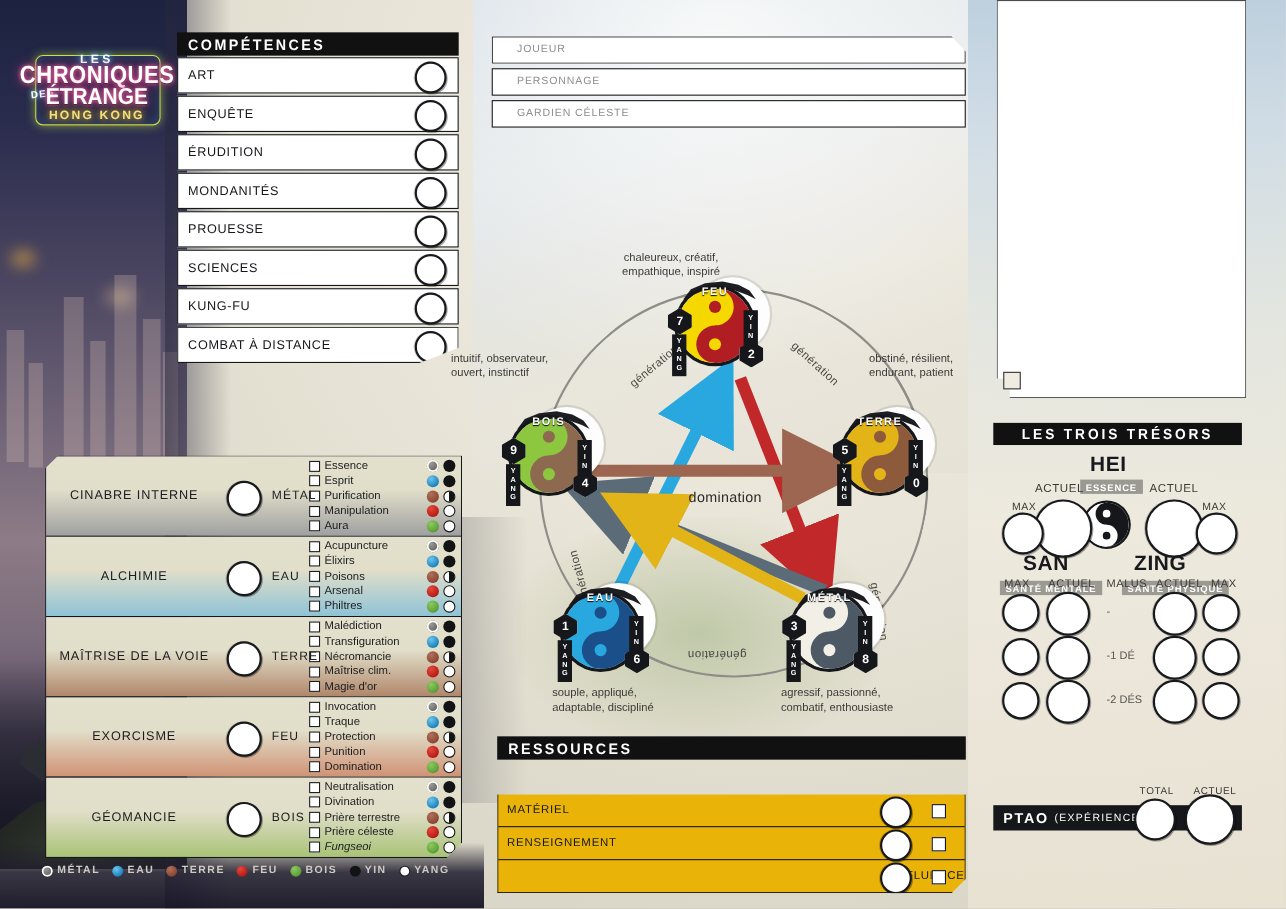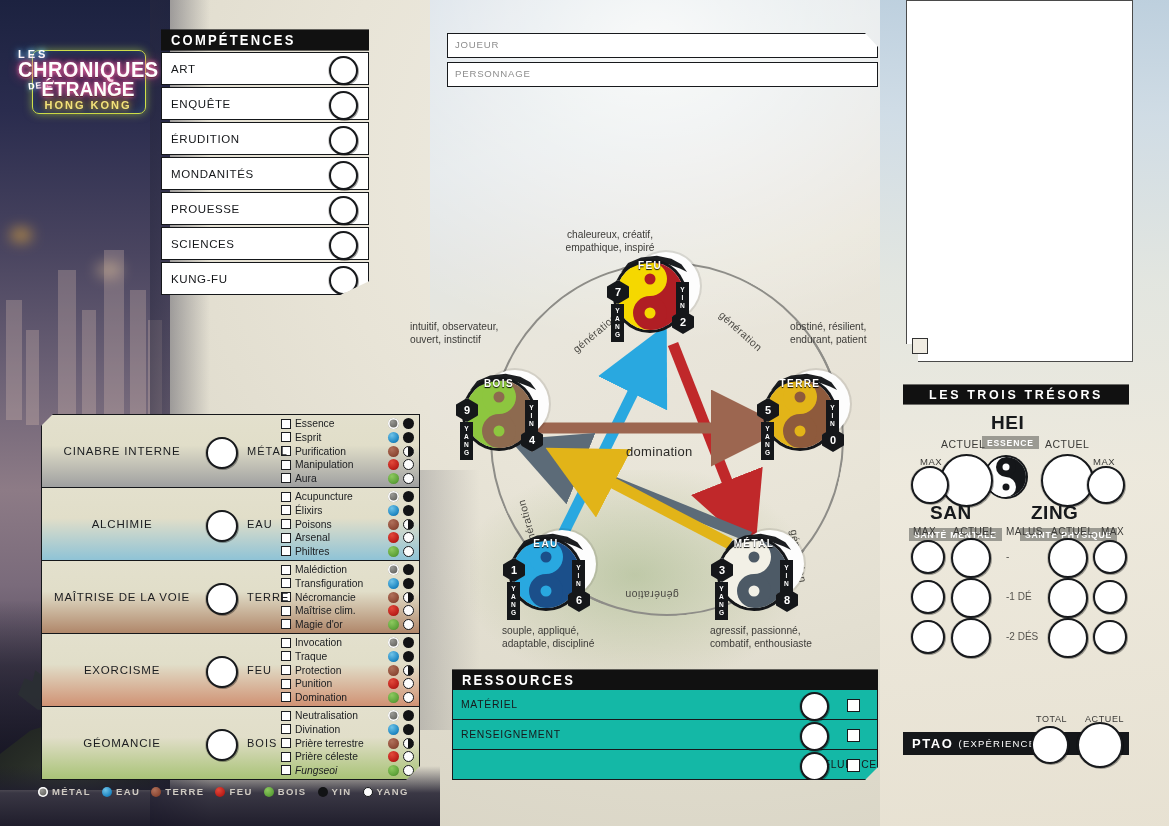--- a/index.html
+++ b/index.html
@@ -74,21 +74,21 @@
   }
   
   .logo{position:absolute;left:18px;top:28px;width:140px;height:92px;}
   .logo-frame{
     position:absolute;left:14px;top:22px;width:112px;height:62px;
     border:1.5px solid #cfe04a;border-radius:7px;
     box-shadow:0 0 9px rgba(190,230,70,.55), inset 0 0 12px rgba(80,140,190,.35);
     background:rgba(24,30,58,.30);
   }
   .logo-les{
-    position:absolute;left:0;top:20px;width:140px;
+    position:absolute;left:0;top:20px;width:140px;text-align:center;
     font-family:"Liberation Sans",sans-serif;font-weight:bold;font-size:11px;
     letter-spacing:3px;color:#fff;text-shadow:0 0 5px #7fd0ff,0 0 9px #3a9fe0;
   }
   .logo-main{
     position:absolute;left:0;top:30px;width:140px;text-align:center;
     font-family:"Liberation Sans",sans-serif;font-weight:bold;font-size:20px;
     letter-spacing:.5px;color:#fff;
     text-shadow:0 0 4px #ff6fae,0 0 10px #e03f86,0 1px 0 #000;
     transform:scaleY(1.12);
   }
@@ -111,21 +111,21 @@
   }
   
   .hdr-bar{
     background:#111;color:#fff;font-weight:bold;
     font-family:"Liberation Sans",sans-serif;
     letter-spacing:2.2px;font-size:13px;
     display:flex;align-items:center;padding-left:10px;
     transform:scaleY(1.06);
   }
   
-  .comp{position:absolute;left:161px;top:30px;width:208px;}
+  .comp{position:absolute;left:161px;top:30px;width:256px;}
   .comp-hdr{height:20px;}
   .comp-list{margin-top:2px;}
   .comp-row{
     position:relative;height:31px;margin-bottom:2px;
     background:#fff;border:1.6px solid #15171a;
     display:flex;align-items:center;
   }
   .comp-row:last-child{
     clip-path:polygon(0 0,100% 0,100% 58%,86% 100%,0 100%);
   }
@@ -198,21 +198,21 @@
   .legend .li{display:flex;align-items:center;margin-right:11px;}
   .legend .li .el-ico,.legend .li .yy-ico{width:10px;height:10px;margin-right:4px;}
   
   .ident{position:absolute;left:447px;top:33px;width:431px;}
   .fld{
     position:relative;background:#fff;border:1.7px solid #17191c;
     height:23px;margin-bottom:4px;
   }
   .fld.first{clip-path:polygon(0 0,calc(100% - 13px) 0,100% 56%,100% 100%,0 100%);}
   .fld .ph{
-    position:absolute;left:7px;top:5px;font-size:9.6px;letter-spacing:.8px;color:#8d8d8d;
+    position:absolute;left:22px;top:5px;font-size:9.6px;letter-spacing:.8px;color:#8d8d8d;
   }
   .fld.big{height:72px;clip-path:polygon(0 0,100% 0,100% calc(100% - 14px),calc(100% - 14px) 100%,0 100%);}
   
   .wux{position:absolute;left:430px;top:232px;width:470px;height:430px;}
   .node{position:absolute;width:84px;height:84px;}
   .node .brush{
     position:absolute;left:16px;top:-2px;width:68px;height:68px;border-radius:50%;
     background:#fdfdfd;box-shadow:0 0 0 2px rgba(20,20,22,.10);
   }
   .node .yy{
@@ -261,22 +261,23 @@
     position:absolute;font-size:13px;color:#2c2b28;letter-spacing:.3px;
   }
   .arc{
     position:absolute;border:2px solid #8e8d88;border-radius:50%;
     border-color:#8e8d88 transparent transparent transparent;
   }
   
   .res{position:absolute;left:452px;top:670px;width:426px;}
   .res-hdr{height:20px;}
   .res-body{
-    background:#14b8a6;border:1.7px solid #17191c;border-top:none;
+    background:#eab308;border:1.7px solid #17191c;border-top:none;
     clip-path:polygon(0 0,100% 0,100% calc(100% - 13px),calc(100% - 13px) 100%,0 100%);
+    margin-top:32px;
   }
   .res-row{position:relative;height:29px;border-bottom:1.3px solid #17191c;display:flex;align-items:center;}
   .res-row:last-child{border-bottom:none;justify-content:flex-end;}
   .res-lbl{font-size:10.4px;letter-spacing:.7px;color:#17191c;padding-left:8px;}
   .res-circ{position:absolute;right:48px;top:2px;width:25px;height:25px;}
   .res-chk{position:absolute;right:17px;top:9px;width:11px;height:11px;
     border:1.6px solid #17191c;background:#fff;}
   .res-colhdr{position:absolute;right:12px;top:-13px;display:flex;gap:8px;
     font-size:9px;font-weight:bold;color:#17191c;letter-spacing:.4px;}
   
@@ -379,20 +380,24 @@
         <span class="ink-circle comp-circ"></span>
       </div>
       <div class="comp-row">
         <span class="comp-label">SCIENCES</span>
         <span class="ink-circle comp-circ"></span>
       </div>
       <div class="comp-row">
         <span class="comp-label">KUNG-FU</span>
         <span class="ink-circle comp-circ"></span>
       </div>
+      <div class="comp-row">
+        <span class="comp-label">COMBAT À DISTANCE</span>
+        <span class="ink-circle comp-circ"></span>
+      </div>
     </div>
 </div>
 
 <div class="disc" id="disc-panel">
     <div class="disc-row" style="background: linear-gradient(rgb(227, 224, 205) 0%, rgb(225, 222, 201) 42%, rgb(159, 160, 160) 100%);">
       <div class="disc-left">
         <span class="disc-name">CINABRE INTERNE</span>
         <span class="ink-circle disc-circ"></span>
         <span class="disc-elem">MÉTAL</span>
       </div>
@@ -617,20 +622,23 @@
       <span>YANG</span>
     </div>
   </div>
 
 <div class="ident" id="ident">
     <div class="fld first">
       <span class="ph">JOUEUR</span>
     </div>
     <div class="fld">
       <span class="ph">PERSONNAGE</span>
+    </div>
+    <div class="fld">
+      <span class="ph">GARDIEN CÉLESTE</span>
     </div>
   </div>
 
 <div class="wux">
 
   <div class="arc" style="left:60px;top:30px;width:350px;height:350px;transform:rotate(-42deg);"></div>
   <div class="arc" style="left:60px;top:30px;width:350px;height:350px;transform:rotate(30deg);"></div>
   <div class="arc" style="left:60px;top:30px;width:350px;height:350px;transform:rotate(102deg);"></div>
   <div class="arc" style="left:60px;top:30px;width:350px;height:350px;transform:rotate(174deg);"></div>
   <div class="arc" style="left:60px;top:30px;width:350px;height:350px;transform:rotate(246deg);"></div>

